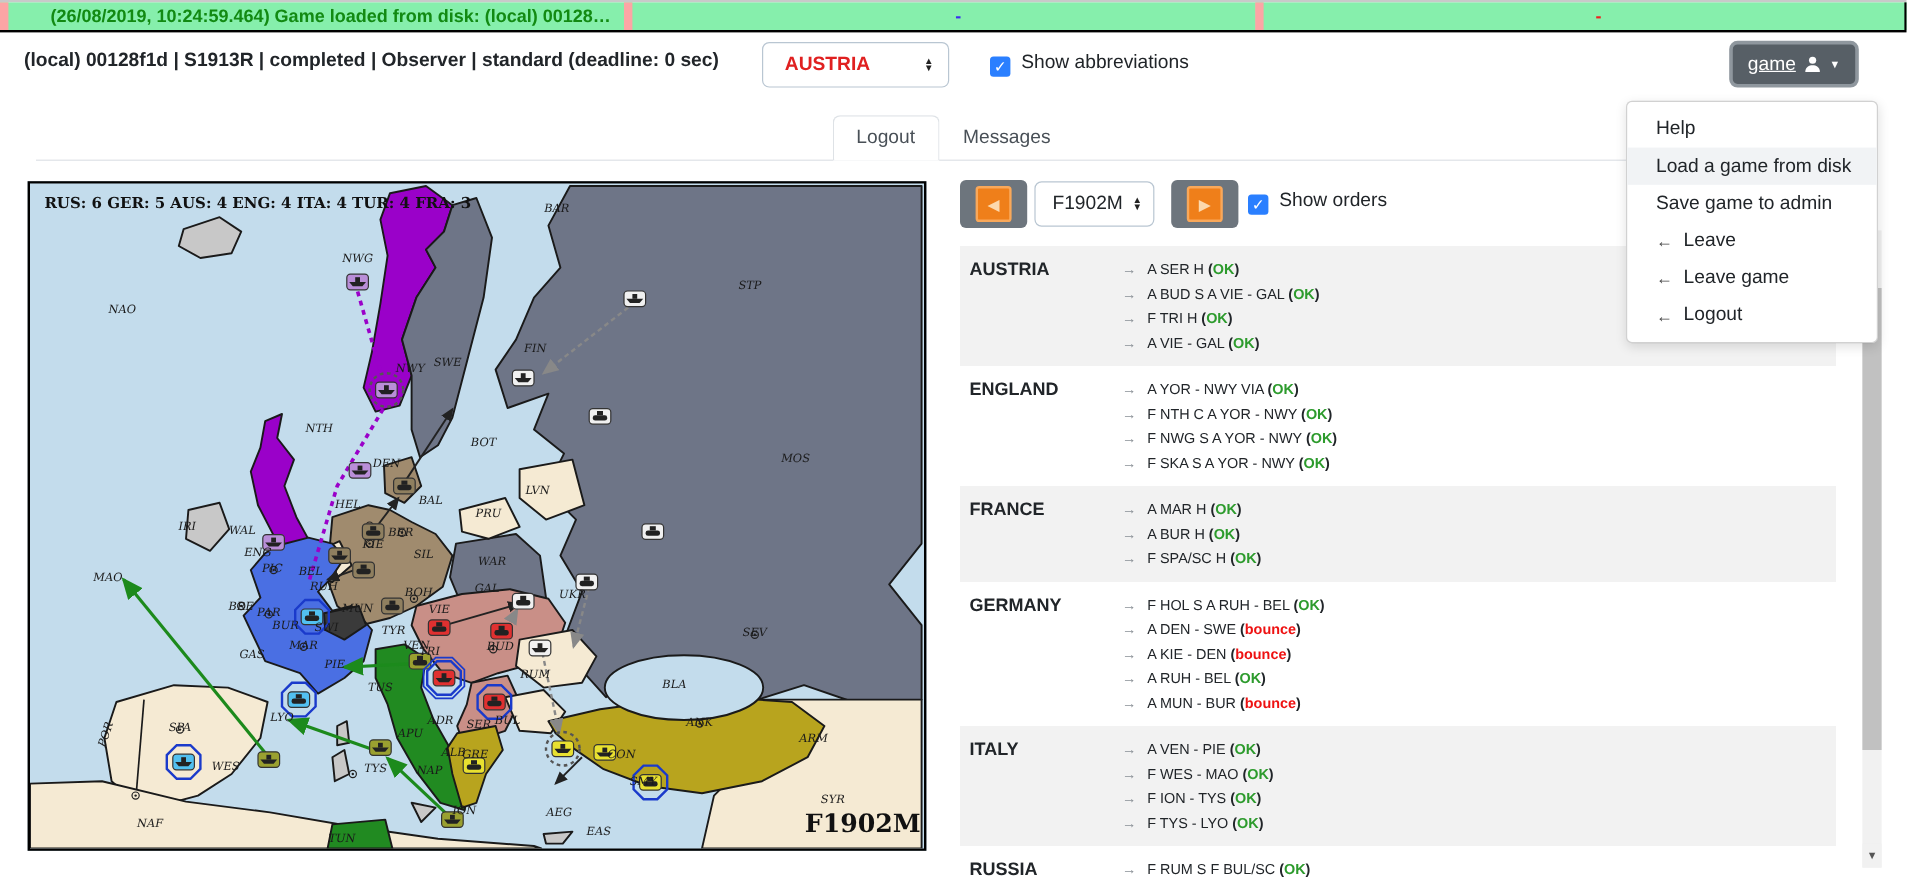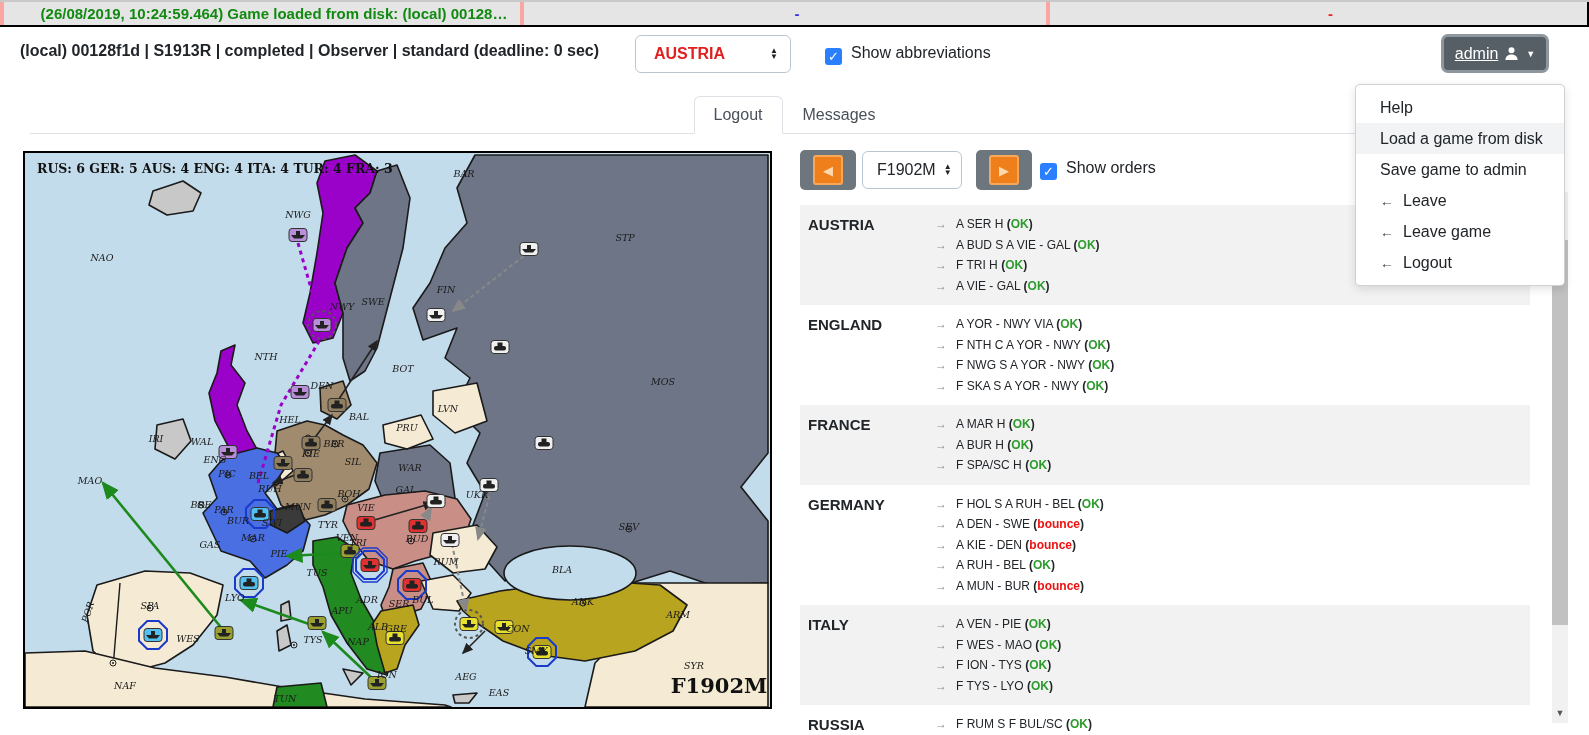--- a/index.html
+++ b/index.html
@@ -1,22 +1,22 @@
 <!DOCTYPE html>
 <html><head>
 <meta charset="utf-8">
 <style>
   html,body{margin:0;padding:0;background:#fff;}
   #app{position:relative;width:1589px;height:735px;overflow:hidden;background:#fff;
        font-family:"Liberation Sans",sans-serif;color:#212529;}
   
   #logbar{position:absolute;left:0;top:0;width:1589px;height:27px;display:flex;
           border-top:2px solid #c9c9c9;border-bottom:2px solid #000;box-sizing:border-box;}
-  .log-cell{box-sizing:border-box;border-left:4px solid #fca5a5;display:flex;align-items:center;
-            justify-content:center;font-size:15px;font-weight:bold;background:#e5e5e5;padding-left:24px;}
+  .log-cell{box-sizing:border-box;border-left:7px solid #fca5a5;display:flex;align-items:center;
+            justify-content:center;font-size:15px;font-weight:bold;background:#86efac;padding-left:24px;}
   .log-cell:last-child{border-right:2px solid #000;}
   
   #gameinfo{position:absolute;left:20px;top:42px;font-size:16px;font-weight:bold;color:#212529;}
   .selectbox{position:absolute;box-sizing:border-box;background:#fff;border:1px solid #b9c6d2;
              border-radius:6px;display:flex;align-items:center;justify-content:space-between;
              padding:0 12px 0 18px;font-size:16px;cursor:pointer;}
   #power-select{left:635px;top:35px;width:156px;height:38px;font-weight:bold;}
   .updown{display:flex;flex-direction:column;line-height:6px;font-size:8px;color:#222;margin-left:8px;}
   .cb{display:inline-block;width:17px;height:17px;border-radius:3px;background:#2a7fff;
       color:#fff;font-size:13px;line-height:17px;text-align:center;vertical-align:-3px;cursor:pointer;}
@@ -88,21 +88,21 @@
         <span>▲</span>
         <span>▼</span>
       </span>
   </div>
 
   <div id="abbrev-wrap">
     <span class="cb">✓</span><span class="cb-label">Show abbreviations</span>
   </div>
 
   <div id="admin-btn">
-    <span class="uname">admin</span>
+    <span class="uname">game</span>
     <svg width="15" height="15" viewBox="0 0 16 16">
       <circle cx="8" cy="4.5" r="3.2" fill="#fff"></circle>
       <path d="M1.5 15 C1.5 10.5 5 9 8 9 C11 9 14.5 10.5 14.5 15 Z" fill="#fff"></path>
     </svg>
     <span class="caret">▼</span>
   </div>
 
   <div id="user-menu">
       <div class="menu-item">
         <span>Help</span>

